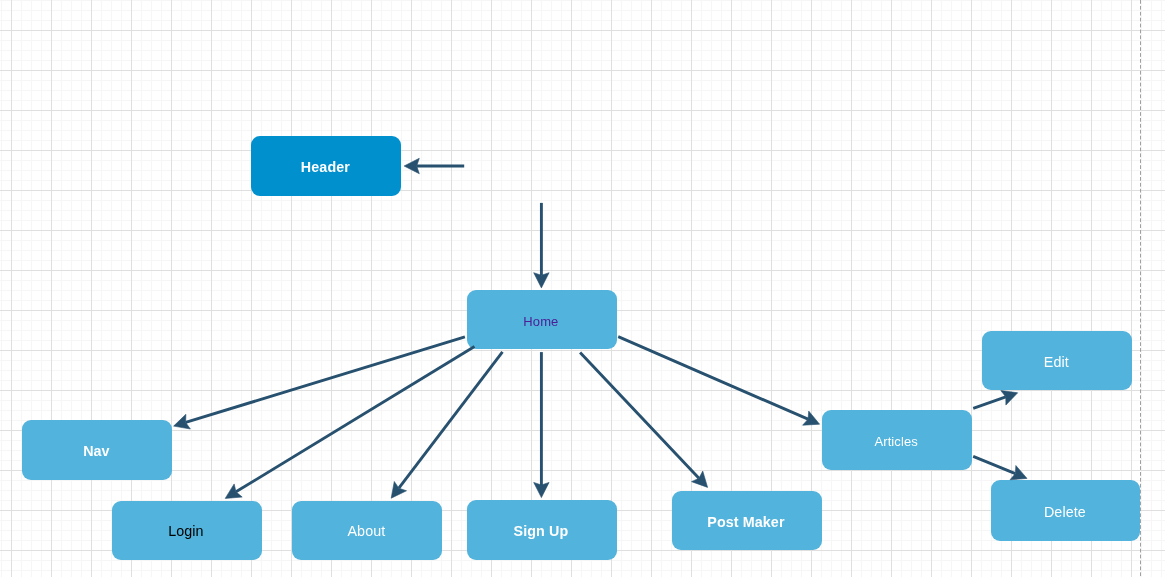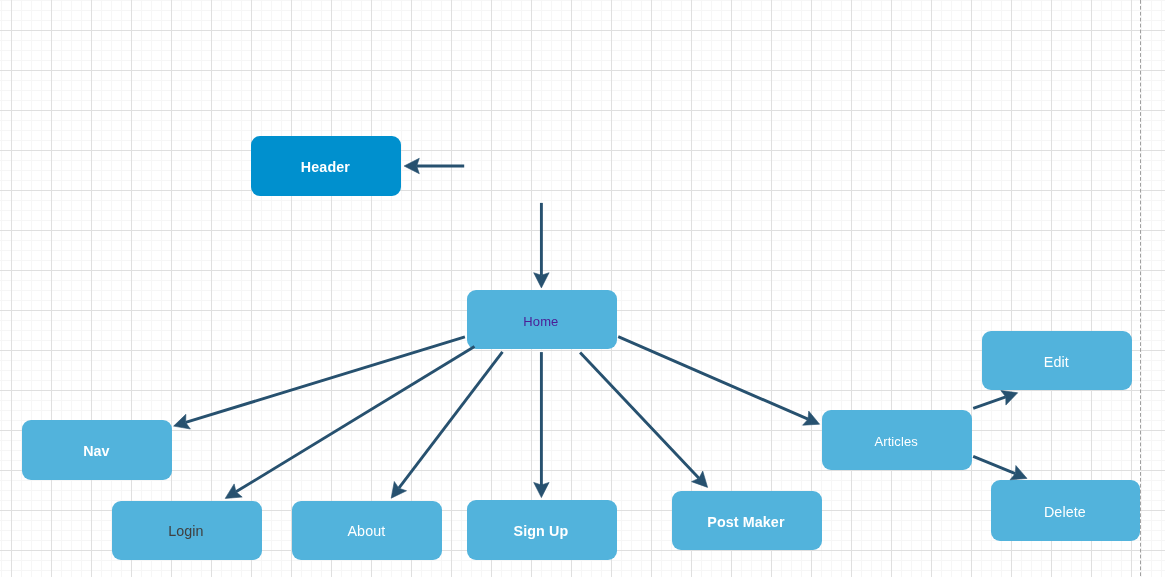--- a/index.html
+++ b/index.html
@@ -27,21 +27,21 @@
   </svg>
   <div class="node bold" id="node-header" style="left: 251px; top: 136px; width: 150px; height: 60px; background: rgb(0, 144, 206); color: rgb(255, 255, 255); font-size: 14.3px;">
       <span class="node-label" style="top: 1.5px; left: -0.6px;">Header</span>
     </div>
   <div class="node" id="node-home" style="left: 466.5px; top: 290px; width: 150px; height: 59px; background: rgb(82, 179, 220); color: #4c1d95; font-size: 13px;">
       <span class="node-label" style="top: 1.5px; left: -0.6px;">Home</span>
     </div>
   <div class="node" id="node-nav" style="left: 22px; top: 420px; width: 150px; height: 60px; background: rgb(82, 179, 220); color: rgb(255, 255, 255); font-size: 14.3px;">
       <span class="node-label" style="top: 1.5px; left: -0.6px; font-weight: bold;">Nav</span>
     </div>
-  <div class="node" id="node-login" style="left: 111.5px; top: 500.5px; width: 150px; height: 59px; background: rgb(82, 179, 220); color: #404040; font-size: 14.3px;">
+  <div class="node" id="node-login" style="left: 111.5px; top: 500.5px; width: 150px; height: 59px; background: rgb(82, 179, 220); color: #000000; font-size: 14.3px;">
       <span class="node-label" style="top: 1.5px; left: -0.6px;">Login</span>
     </div>
   <div class="node" id="node-about" style="left: 292px; top: 500.5px; width: 150px; height: 59px; background: rgb(82, 179, 220); color: rgb(255, 255, 255); font-size: 14.3px;">
       <span class="node-label" style="top: 1.5px; left: -0.6px;">About</span>
     </div>
   <div class="node" id="node-signup" style="left: 466.5px; top: 500px; width: 150px; height: 60px; background: rgb(82, 179, 220); color: rgb(255, 255, 255); font-size: 14.3px; font-weight: bold;">
       <span class="node-label" style="top: 1.5px; left: -0.6px;">Sign Up</span>
     </div>
   <div class="node" id="node-postmaker" style="left: 671.5px; top: 491px; width: 150px; height: 59px; background: rgb(82, 179, 220); color: rgb(255, 255, 255); font-size: 14.3px;">
       <span class="node-label" style="top: 1.5px; left: -0.6px; font-weight: bold;">Post Maker</span>

